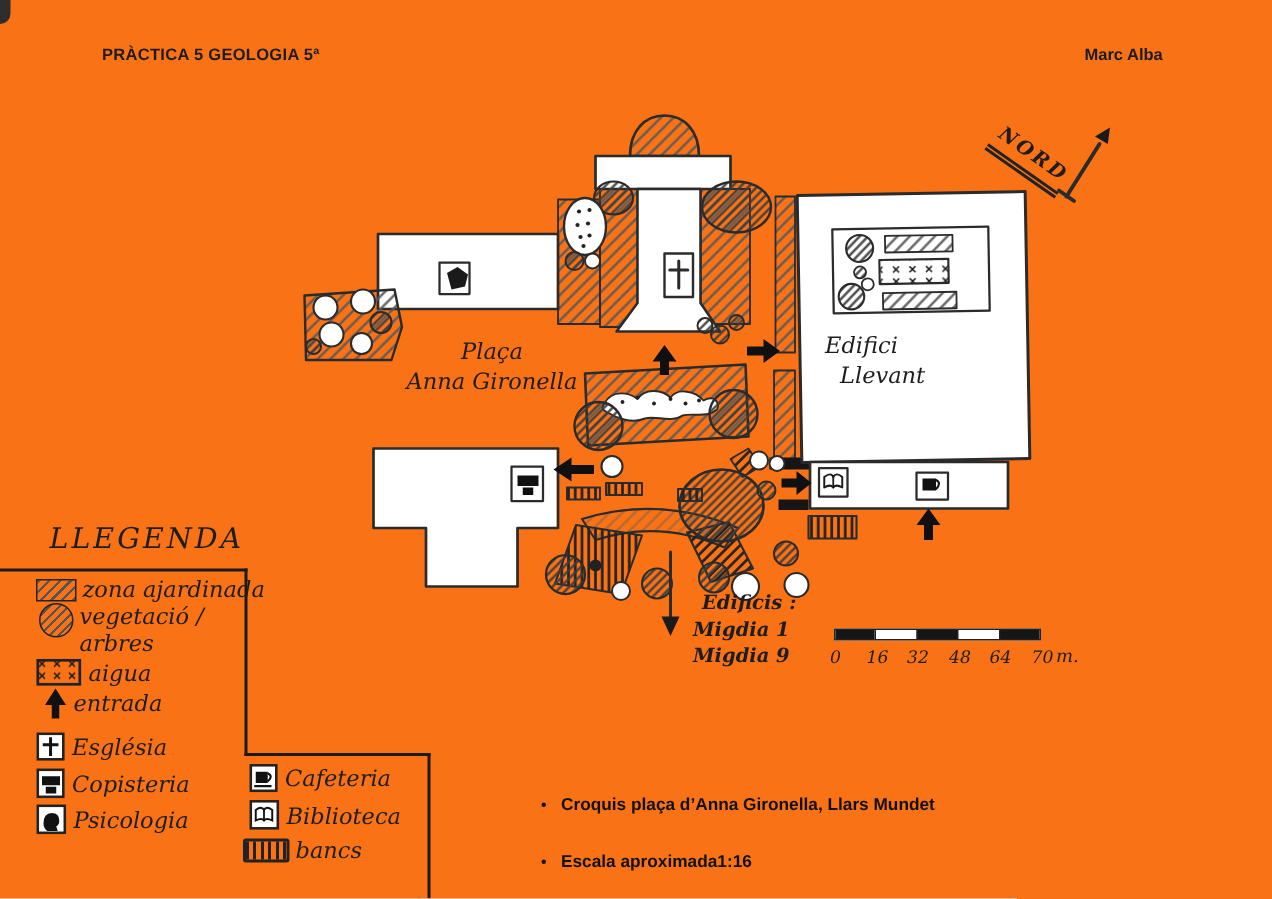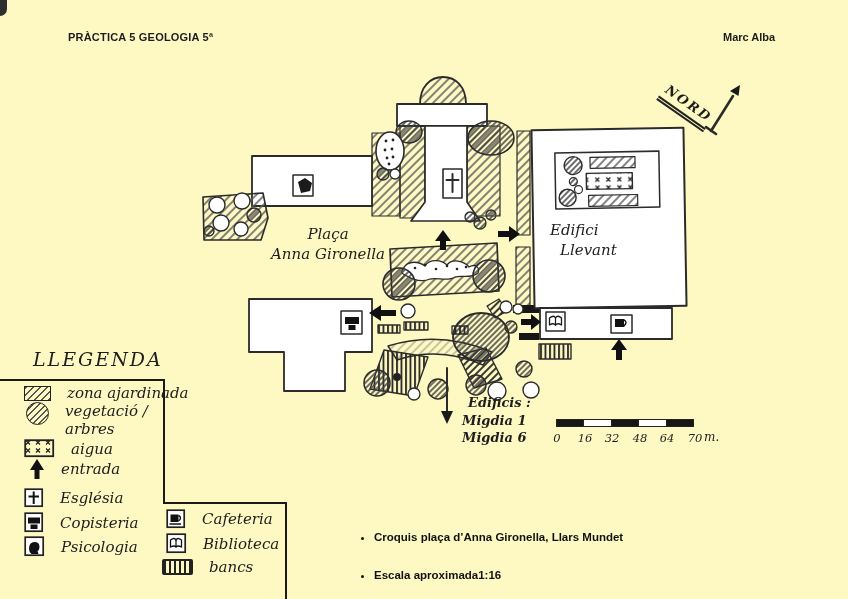--- a/index.html
+++ b/index.html
@@ -1,16 +1,16 @@
 <!DOCTYPE html>
 <html><head>
 <meta charset="utf-8">
 <style>
   html,body{margin:0;padding:0;background:#e8e8e8;}
-  .page{position:relative;width:848px;height:599px;background:#fef9c3;overflow:hidden;
+  .page{position:relative;width:848px;height:599px;background:#f97316;overflow:hidden;
         font-family:"Liberation Sans",sans-serif;color:#1c1c1c;}
   
   .hdr-title{position:absolute;left:68px;top:31px;font-size:11px;font-weight:700;letter-spacing:.2px;}
   .hdr-author{position:absolute;left:723px;top:31px;font-size:11px;font-weight:600;}
   
   .hw{font-family:"DejaVu Serif",serif;font-style:italic;color:#1d1d1d;}
   .map-svg{position:absolute;left:0;top:0;}
   .lbl{position:absolute;line-height:1.35;}
   .placa{left:268px;top:224px;width:120px;font-size:15px;text-align:center;}
   .placa span{display:block;}
@@ -31,21 +31,21 @@
   .sbar .seg.dark{background:#161616;}
   .stick{position:absolute;top:431px;font-size:11.5px;transform:translateX(-50%);}
   .sunit{position:absolute;left:704px;top:430px;font-size:12px;}
   
   .legend-title{position:absolute;left:33px;top:348px;font-size:19px;letter-spacing:2px;}
   .lb{position:absolute;background:#1a1a1a;}
   .lb1{left:0;top:379px;width:165px;height:2.2px;}
   .lb2{left:163px;top:379px;width:2.2px;height:125px;}
   .lb3{left:163px;top:502px;width:124px;height:2.2px;}
   .lb4{left:285px;top:502px;width:2.2px;height:97px;}
-  .lrow{position:absolute;display:flex;align-items:center;gap:16px;}
+  .lrow{position:absolute;display:flex;align-items:center;gap:4px;}
   .lrow .txt{font-size:15px;white-space:nowrap;}
   .ic-hrect{width:25px;height:13px;border:1.7px solid #222;
     background:repeating-linear-gradient(135deg,#555 0 1.5px,transparent 1.5px 5px);}
   .ic-circle{width:21px;height:21px;border:1.8px solid #222;border-radius:50%;
     background:repeating-linear-gradient(135deg,#555 0 1.5px,transparent 1.5px 4.5px);}
   .ic-bench{width:27px;height:12px;border:2px solid #222;border-radius:2px;
     background:repeating-linear-gradient(90deg,#222 0 2px,transparent 2px 5px);}
   .veg-lines span{display:block;font-size:15px;}
   .veg-lines span:last-child{}
   
@@ -246,21 +246,21 @@
     <span>Llevant</span>
   </div>
   <div class="lbl hw placa">
     <span>Plaça</span>
     <span>Anna Gironella</span>
   </div>
   <div class="lbl hw nord">NORD</div>
   <div class="lbl hw edificis">
     <span class="t">Edificis :</span>
     <span>Migdia 1</span>
-    <span>Migdia 6</span>
+    <span>Migdia 9</span>
   </div>
 
   <div class="sbar">
     <div class="seg dark"></div>
     <div class="seg"></div>
     <div class="seg dark"></div>
     <div class="seg"></div>
     <div class="seg dark"></div>
   </div>
   <span class="stick hw" style="left:557px">0</span>

